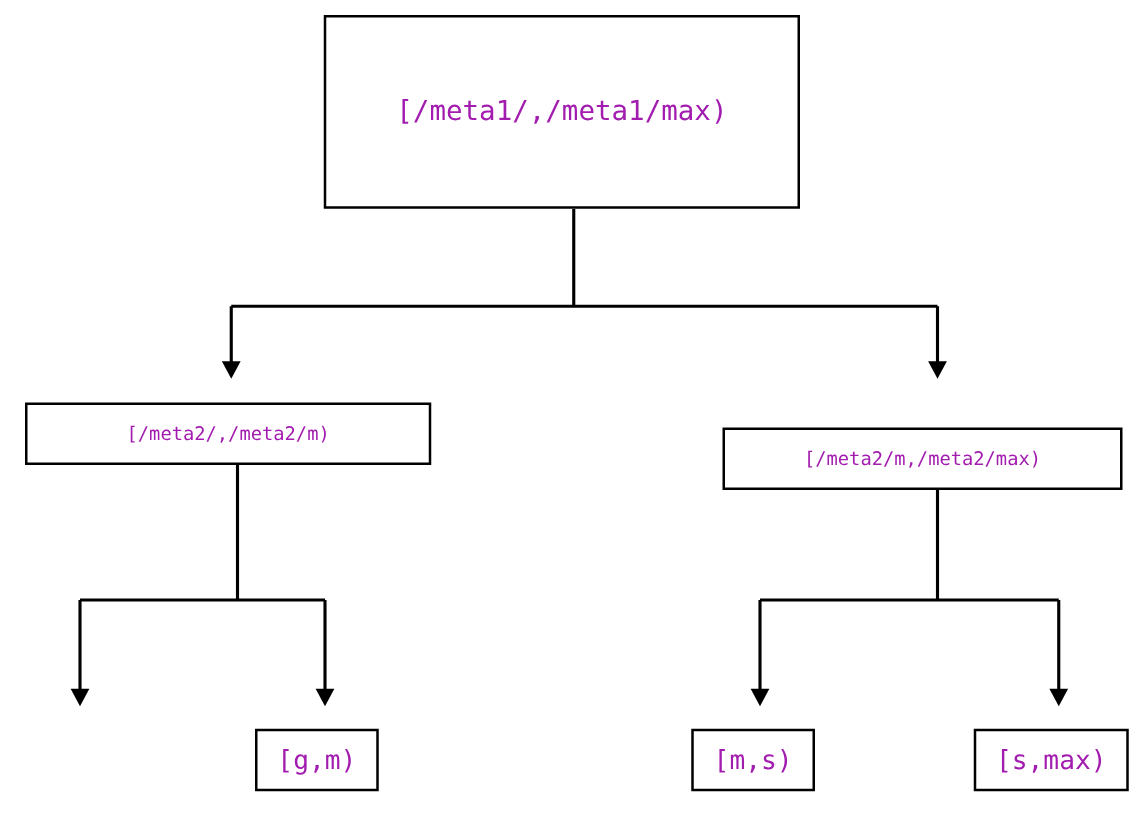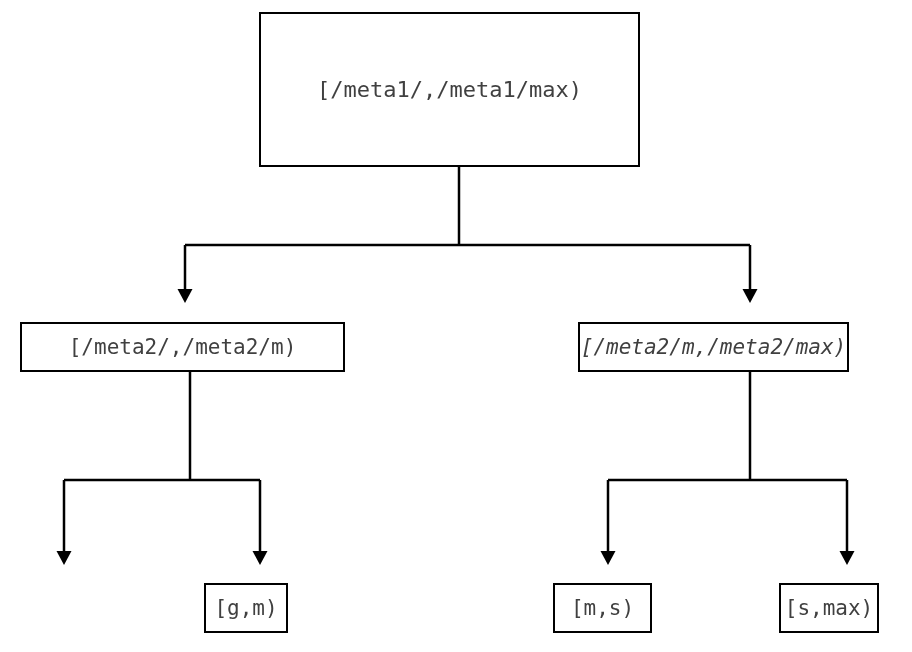--- a/index.html
+++ b/index.html
@@ -33,21 +33,21 @@
     border: 2.5px solid #000000;
     background: #ffffff;
     display: flex;
     align-items: center;
     justify-content: center;
     color: #000000;
     white-space: pre;
   }
   .node-label {
     font-family: "DejaVu Sans Mono", "Liberation Mono", monospace;
-    color: #404040;
+    color: #a21caf;
     letter-spacing: 0px;
     white-space: pre;
   }
   
   #node-root {
     left: 259px;
     top: 12px;
     width: 381px;
     height: 155px;
   }
@@ -55,52 +55,51 @@
 
   
   #node-mid-left {
     left: 20px;
     top: 322px;
     width: 325px;
     height: 50px;
   }
   #node-mid-right {
     left: 578px;
-    top: 322px;
-    width: 271px;
+    top: 342px;
+    width: 320px;
     height: 50px;
-    font-style: italic;
   }
   #node-mid-left .node-label,
-  #node-mid-right .node-label { font-size: 21px; }
+  #node-mid-right .node-label { font-size: 15px; }
 
   
   #node-leaf-1 {
     left: 8px;
     top: 583px;
     width: 99px;
     height: 50px;
   }
   #node-leaf-2 {
     left: 204px;
     top: 583px;
-    width: 84px;
+    width: 99px;
     height: 50px;
   }
   #node-leaf-3 {
     left: 553px;
     top: 583px;
     width: 99px;
     height: 50px;
     text-align: center;
   }
   #node-leaf-4 {
     left: 779px;
     top: 583px;
-    width: 100px;
+    width: 124px;
     height: 50px;
   }
   #node-leaf-1 .node-label,
   #node-leaf-2 .node-label,
   #node-leaf-3 .node-label,
   #node-leaf-4 .node-label { font-size: 21px; }
 </style>
 </head>
 <body>
 

